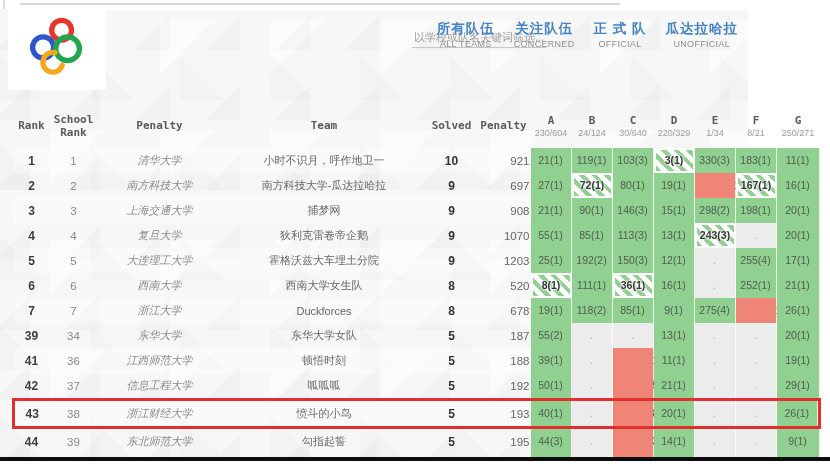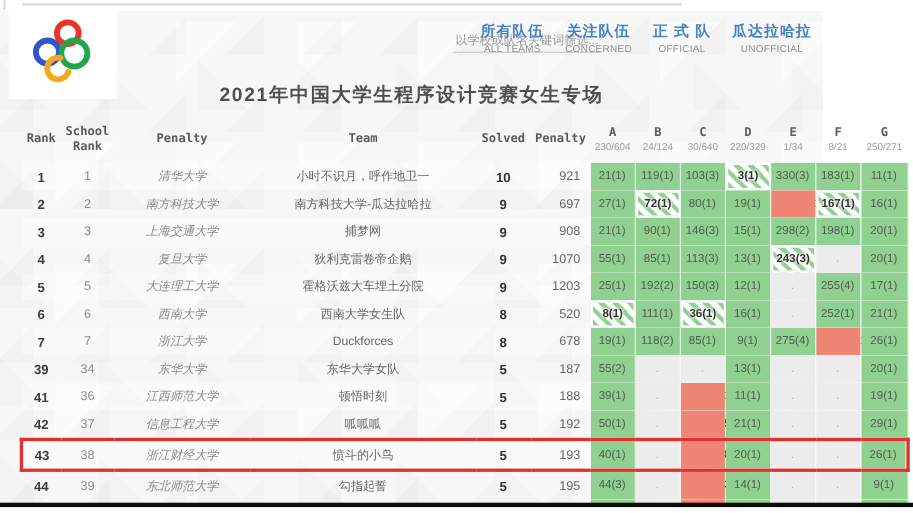--- a/index.html
+++ b/index.html
@@ -40,39 +40,39 @@
   .filter-link .zh { display:block; font-size:13.5px; font-weight:bold; color:var(--link-blue,#4383c4); letter-spacing:1px; line-height:1.25; }
   .filter-link .en { display:block; font-size:9px; color:#8d8d8d; letter-spacing:.3px; margin-top:1px; }
 
   .page-title {
     position:absolute; left:0; top:64px; width:100%; text-align:center;
     font-size:17.5px; font-weight:bold; color:#4f4f4f; letter-spacing:1.5px;
   }
 
   
   table.standings {
-    position:absolute; left:18px; top:94px; width:806px;
+    position:absolute; left:12px; top:94px; width:806px;
     border-collapse:collapse; table-layout:fixed;
   }
   thead th {
     height:44px; vertical-align:middle; text-align:center;
     font-family:"DejaVu Sans Mono","Liberation Mono",monospace;
     font-size:11px; font-weight:bold; color:#5a5a5a; line-height:1.2; padding:0;
   }
   thead th .stats { display:block; font-family:"Liberation Sans",sans-serif; font-weight:normal; font-size:9px; color:#9b9b9b; margin-top:1px; letter-spacing:0; }
   tbody tr { height:25px; }
   tbody tr.even { background:rgba(255,255,255,0.35); }
   tbody tr.highlight { border:3px solid var(--hl-red,#e12f2f); }
   tbody td { padding:0; text-align:center; vertical-align:middle; white-space:nowrap; overflow:hidden; }
   td.c-rank   { font-size:12px; font-weight:bold; color:#3d3d3d; }
   td.c-srank  { font-size:11.5px; color:#8a8a8a; }
   td.c-school { font-size:11px; color:#8a8a8a;font-style:italic; }
   td.c-team   { font-size:11px; color:#666; }
   td.c-solved { font-size:12px; font-weight:bold; color:#333; }
-  td.c-pen    { font-size:11.5px; color:#666; text-align:right; padding-right:9px; }
+  td.c-pen    { font-size:11.5px; color:#666; text-align:right; padding-right:1px; }
 
   td.prob { padding:0; }
   .pc {
     width:100%; height:25px; line-height:25px; text-align:center;
     font-size:10.5px; border-right:1px solid rgba(255,255,255,0.8);
   }
   .pc-ac   { background:var(--ac-green,#90d090); color:#4f5c4f; }
   .pc-wa   { background:var(--wa-red,#ee8576); color:#6d433b;padding-left:40px; }
   .pc-none { background:#ececec; color:#b0b0b0; }
   .pc-fb   {
@@ -119,21 +119,20 @@
         <a class="filter-link">
           <span class="zh">正 式 队</span>
           <span class="en">OFFICIAL</span>
         </a>
         <a class="filter-link">
           <span class="zh">瓜达拉哈拉</span>
           <span class="en">UNOFFICIAL</span>
         </a>
       </nav>
 
-    <h1 class="page-title">2021年中国大学生程序设计竞赛女生专场</h1>
 
     <table class="standings">
       <colgroup>
         <col style="width:36px">
           <col style="width:48px">
           <col style="width:124px">
         <col style="width:205px">
           <col style="width:50px">
           <col style="width:54px">
         <col style="width:41px">

